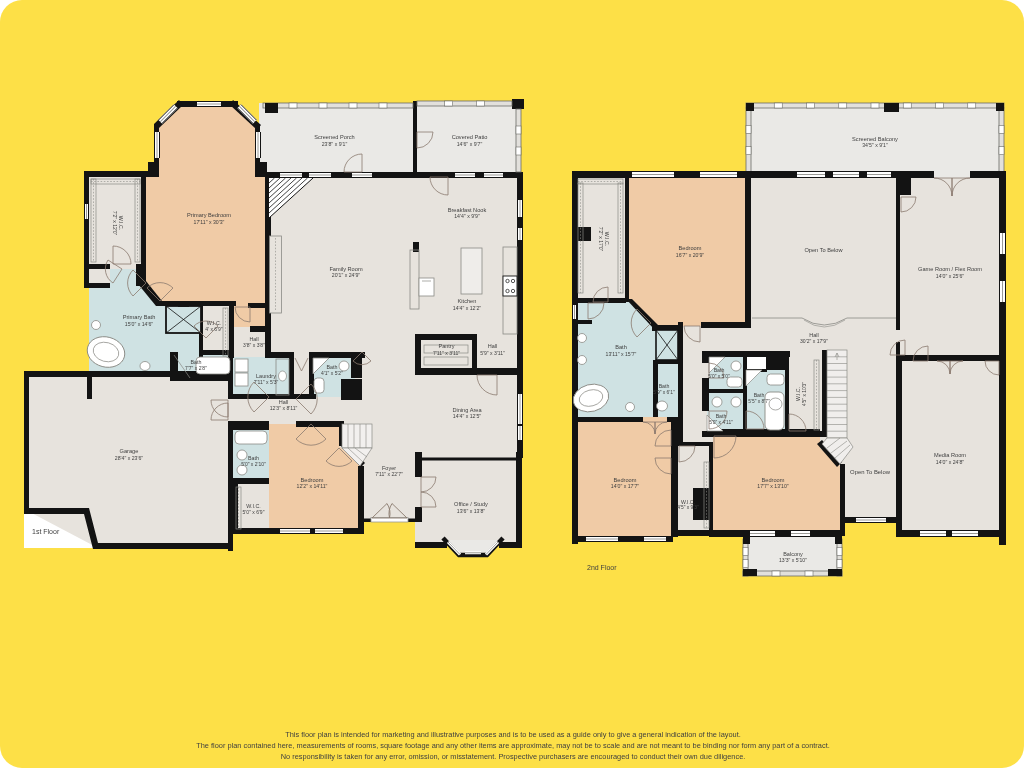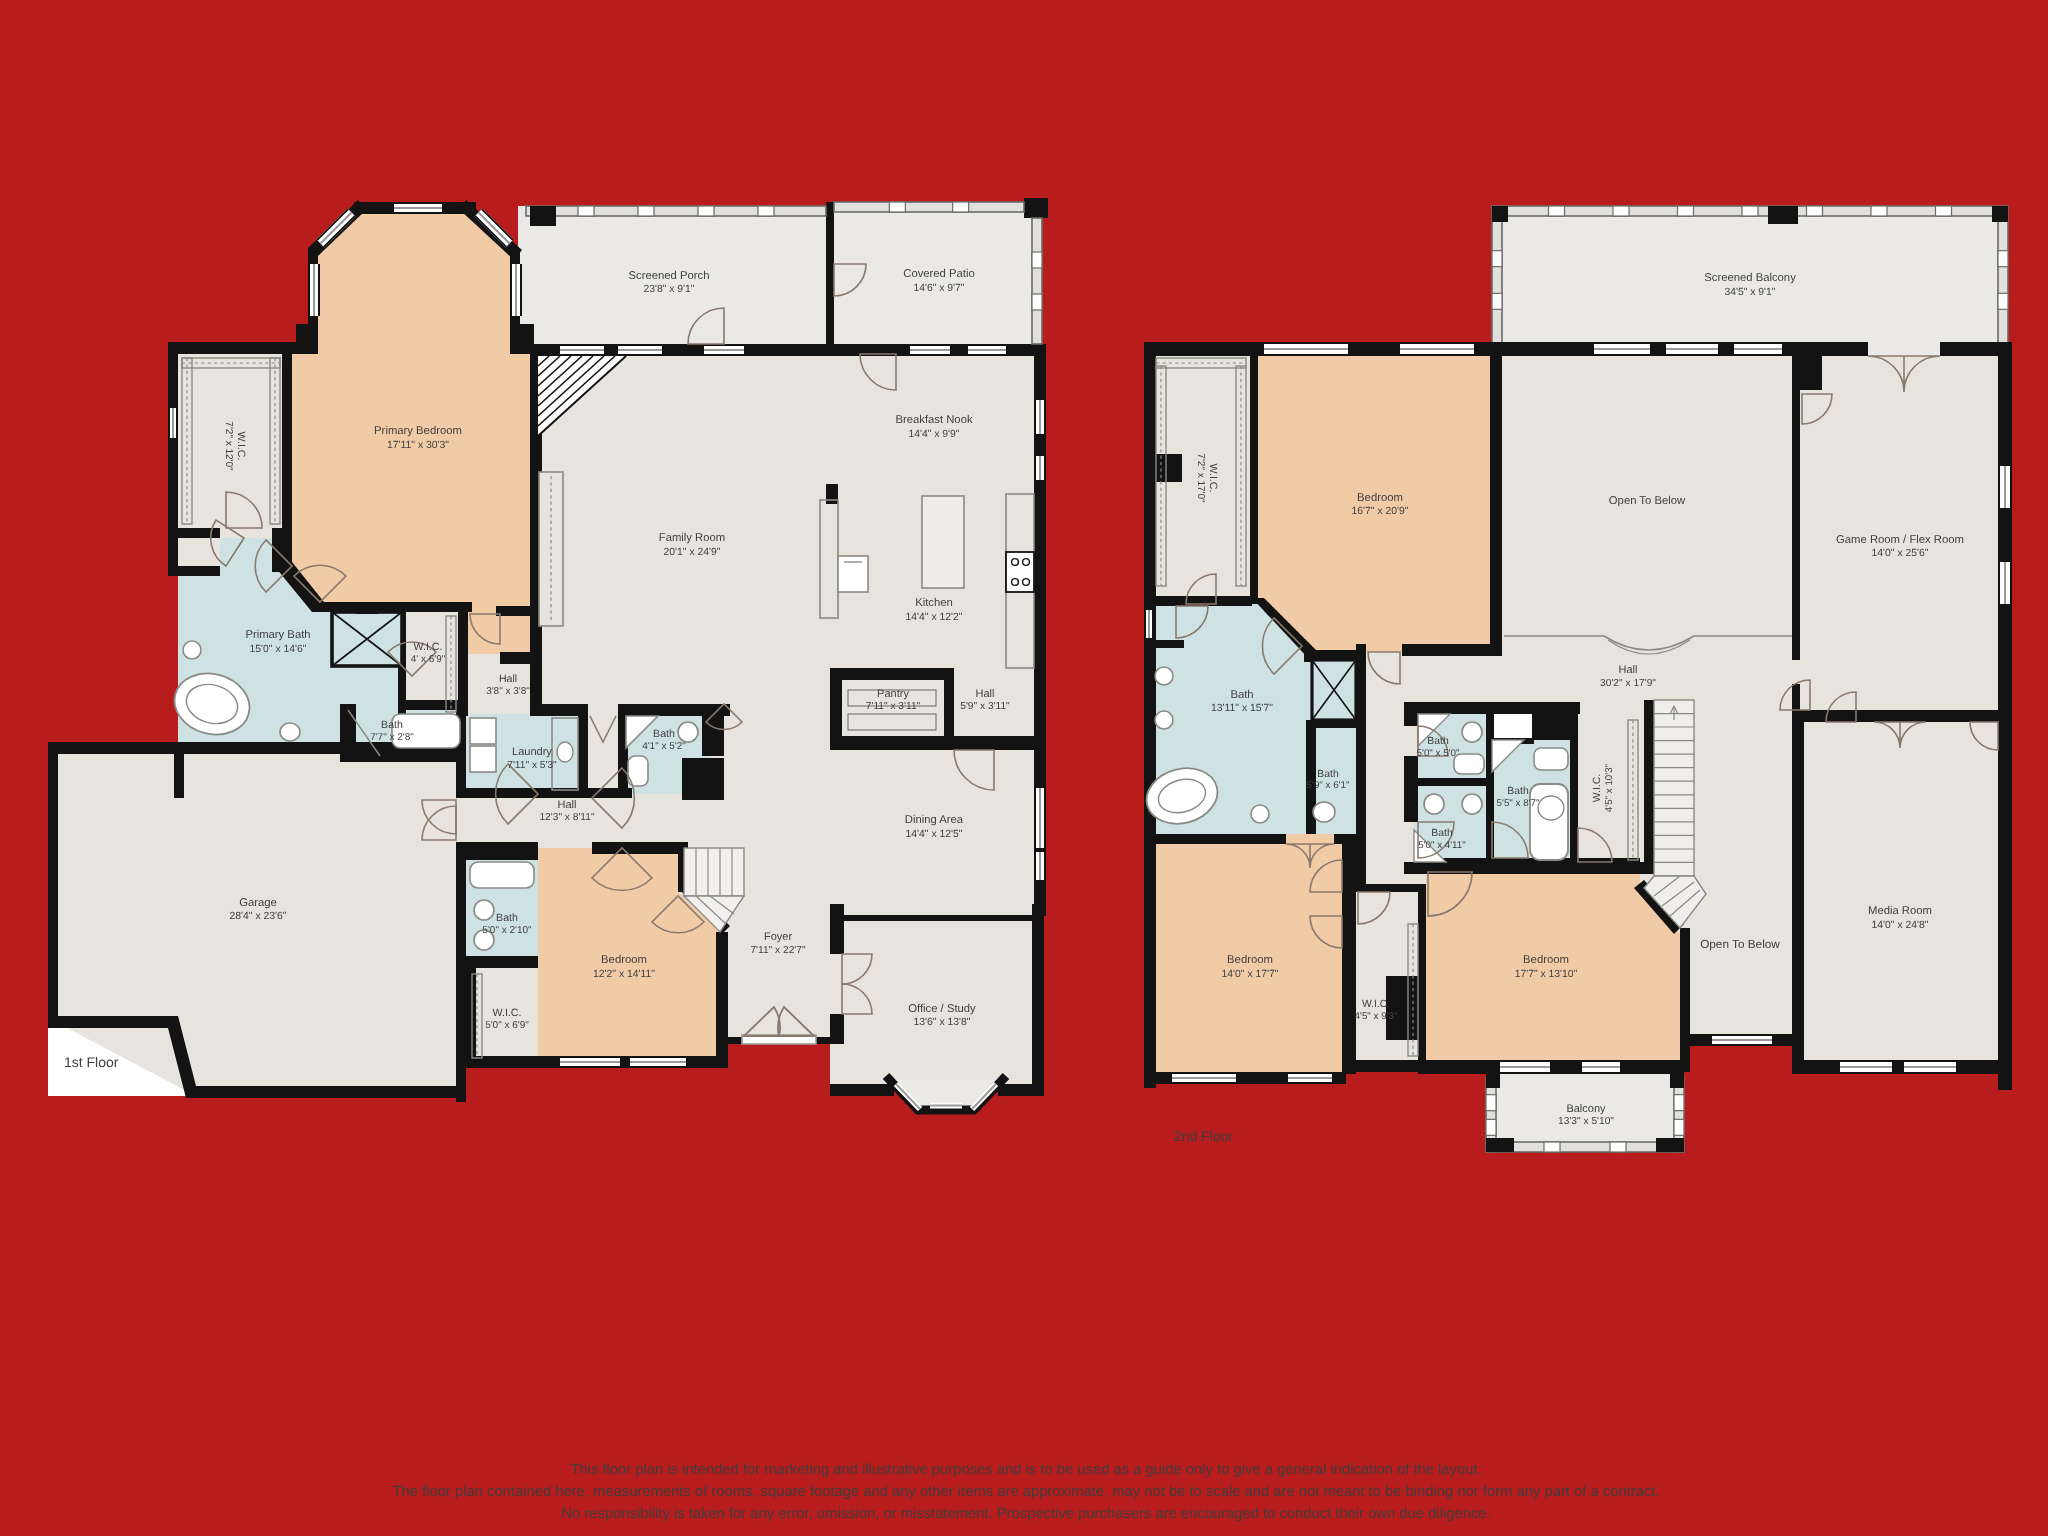--- a/index.html
+++ b/index.html
@@ -1,16 +1,16 @@
 <!DOCTYPE html>
 <html><head>
 <meta charset="utf-8">
 <style>
   html,body{margin:0;padding:0;background:#ffffff;}
-  .page{width:1024px;height:768px;position:relative;background:#b91c1c;overflow:hidden;}
+  .page{width:1024px;height:768px;position:relative;background:#fde047;overflow:hidden;border-radius:22px;}
   svg{display:block;}
   text{font-family:"Liberation Sans",sans-serif;fill:#3f3f3f;}
 </style>
 </head>
 <body>
 <div class="page">
 <svg width="1024" height="768" viewBox="0 0 1024 768">
 <g id="floor1">
 
 <rect x="259" y="103" width="160" height="74" fill="#eae9e6"></rect>

